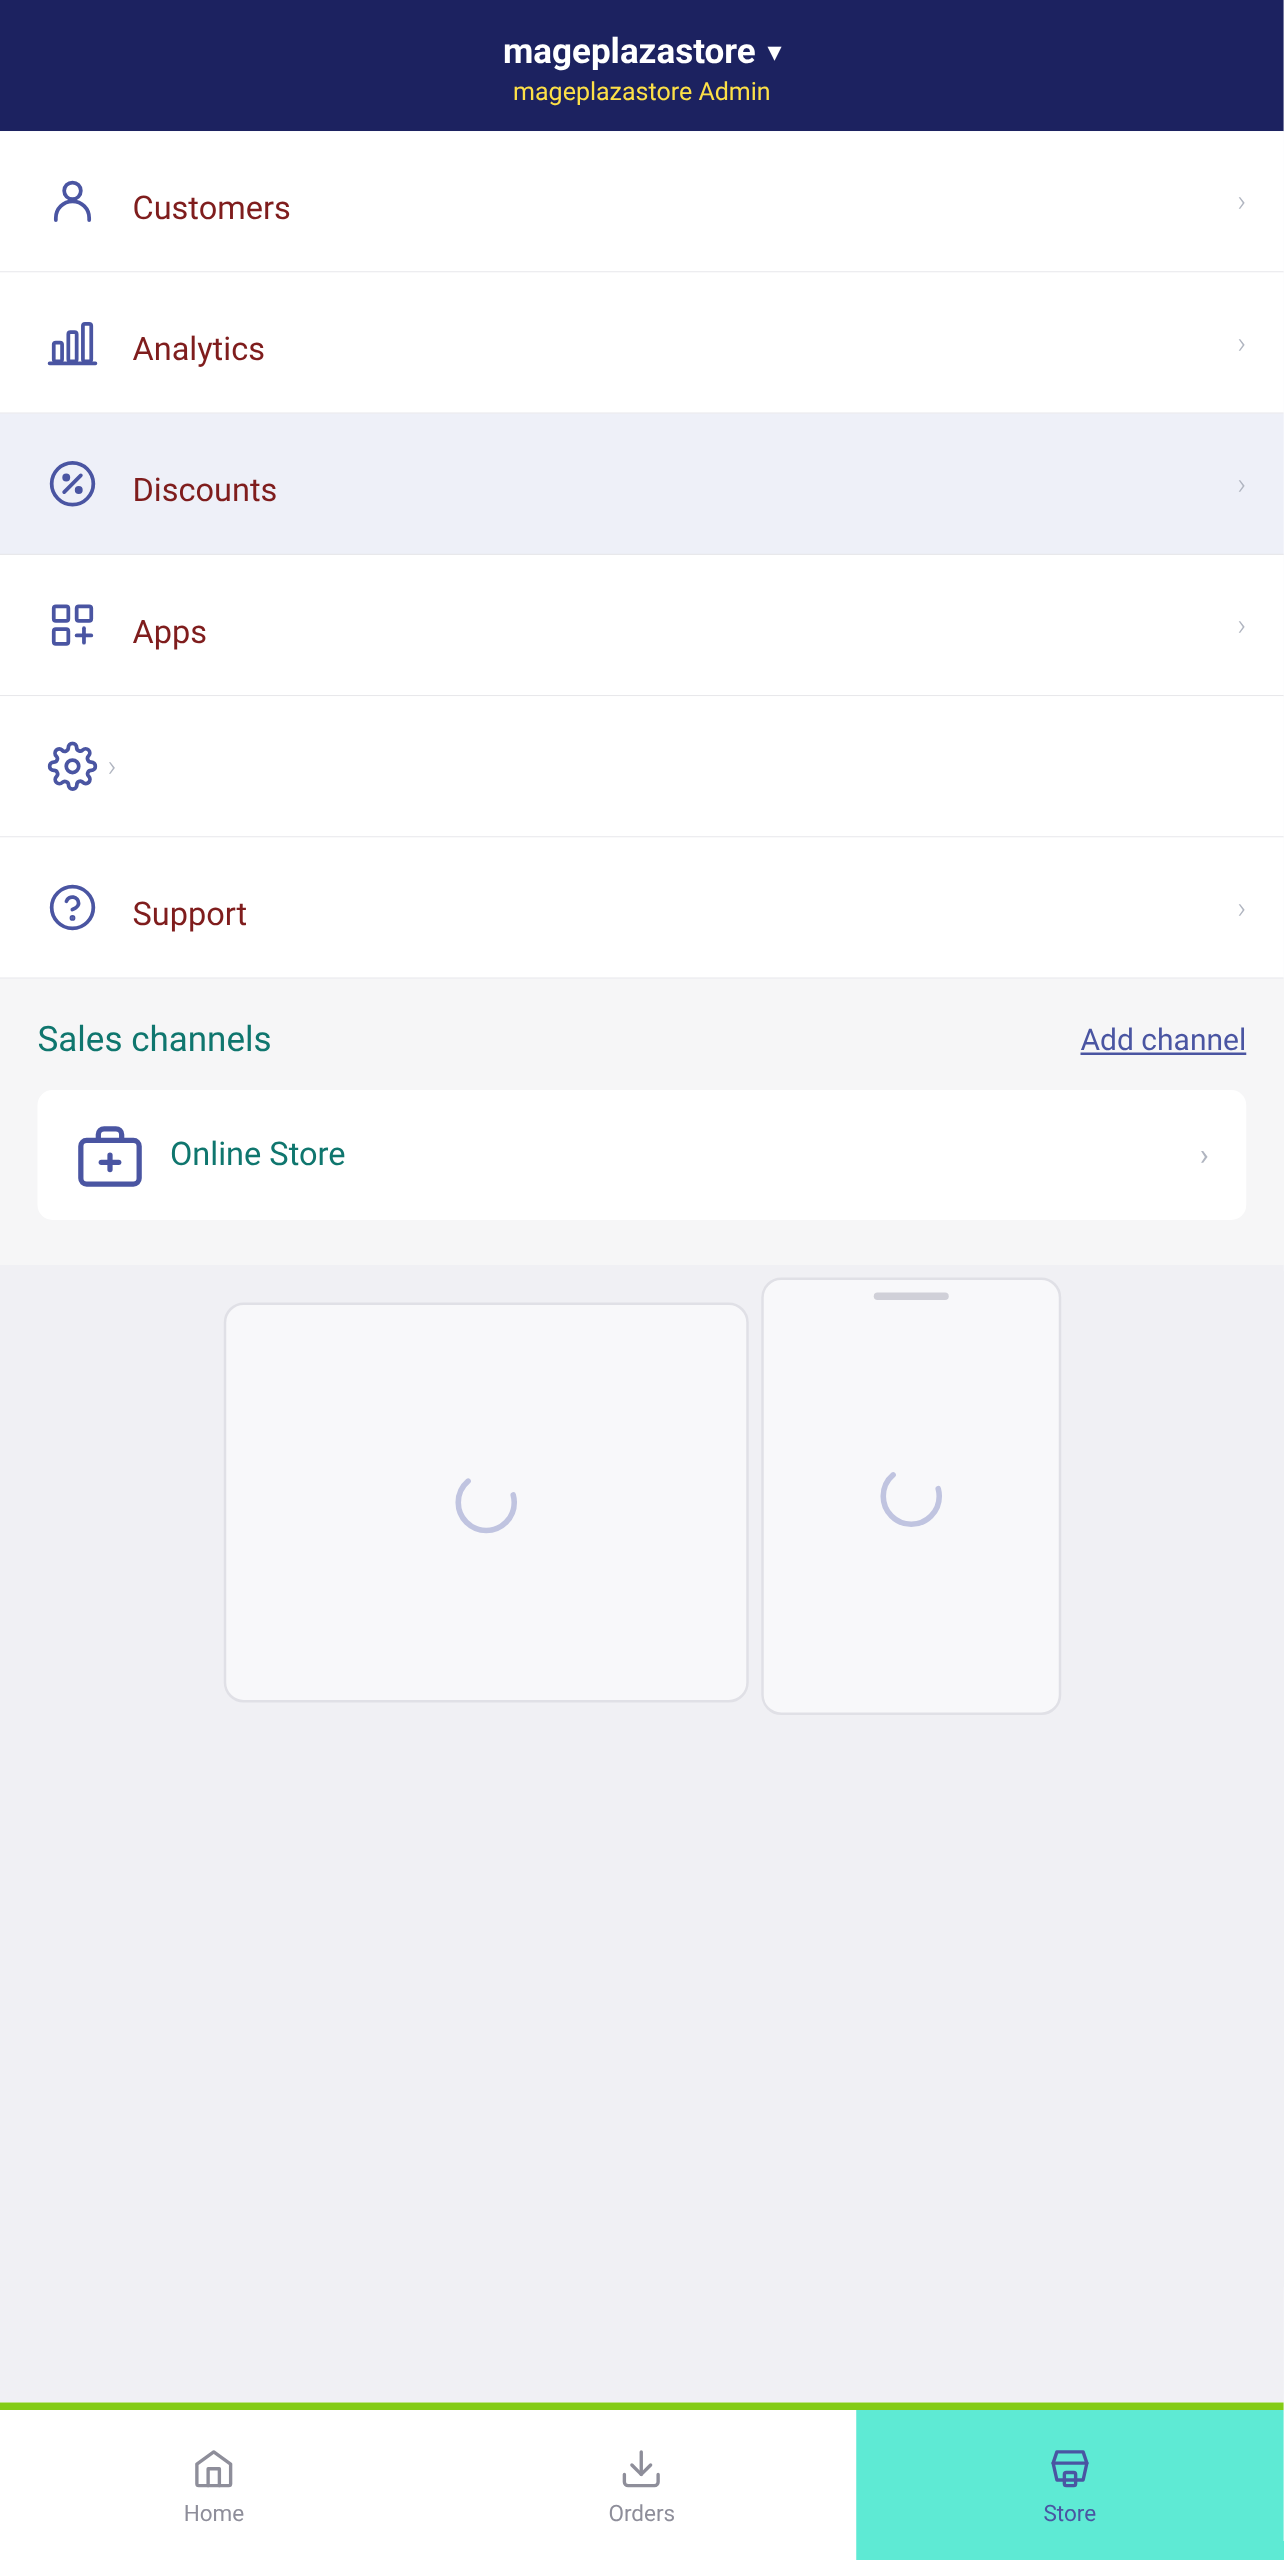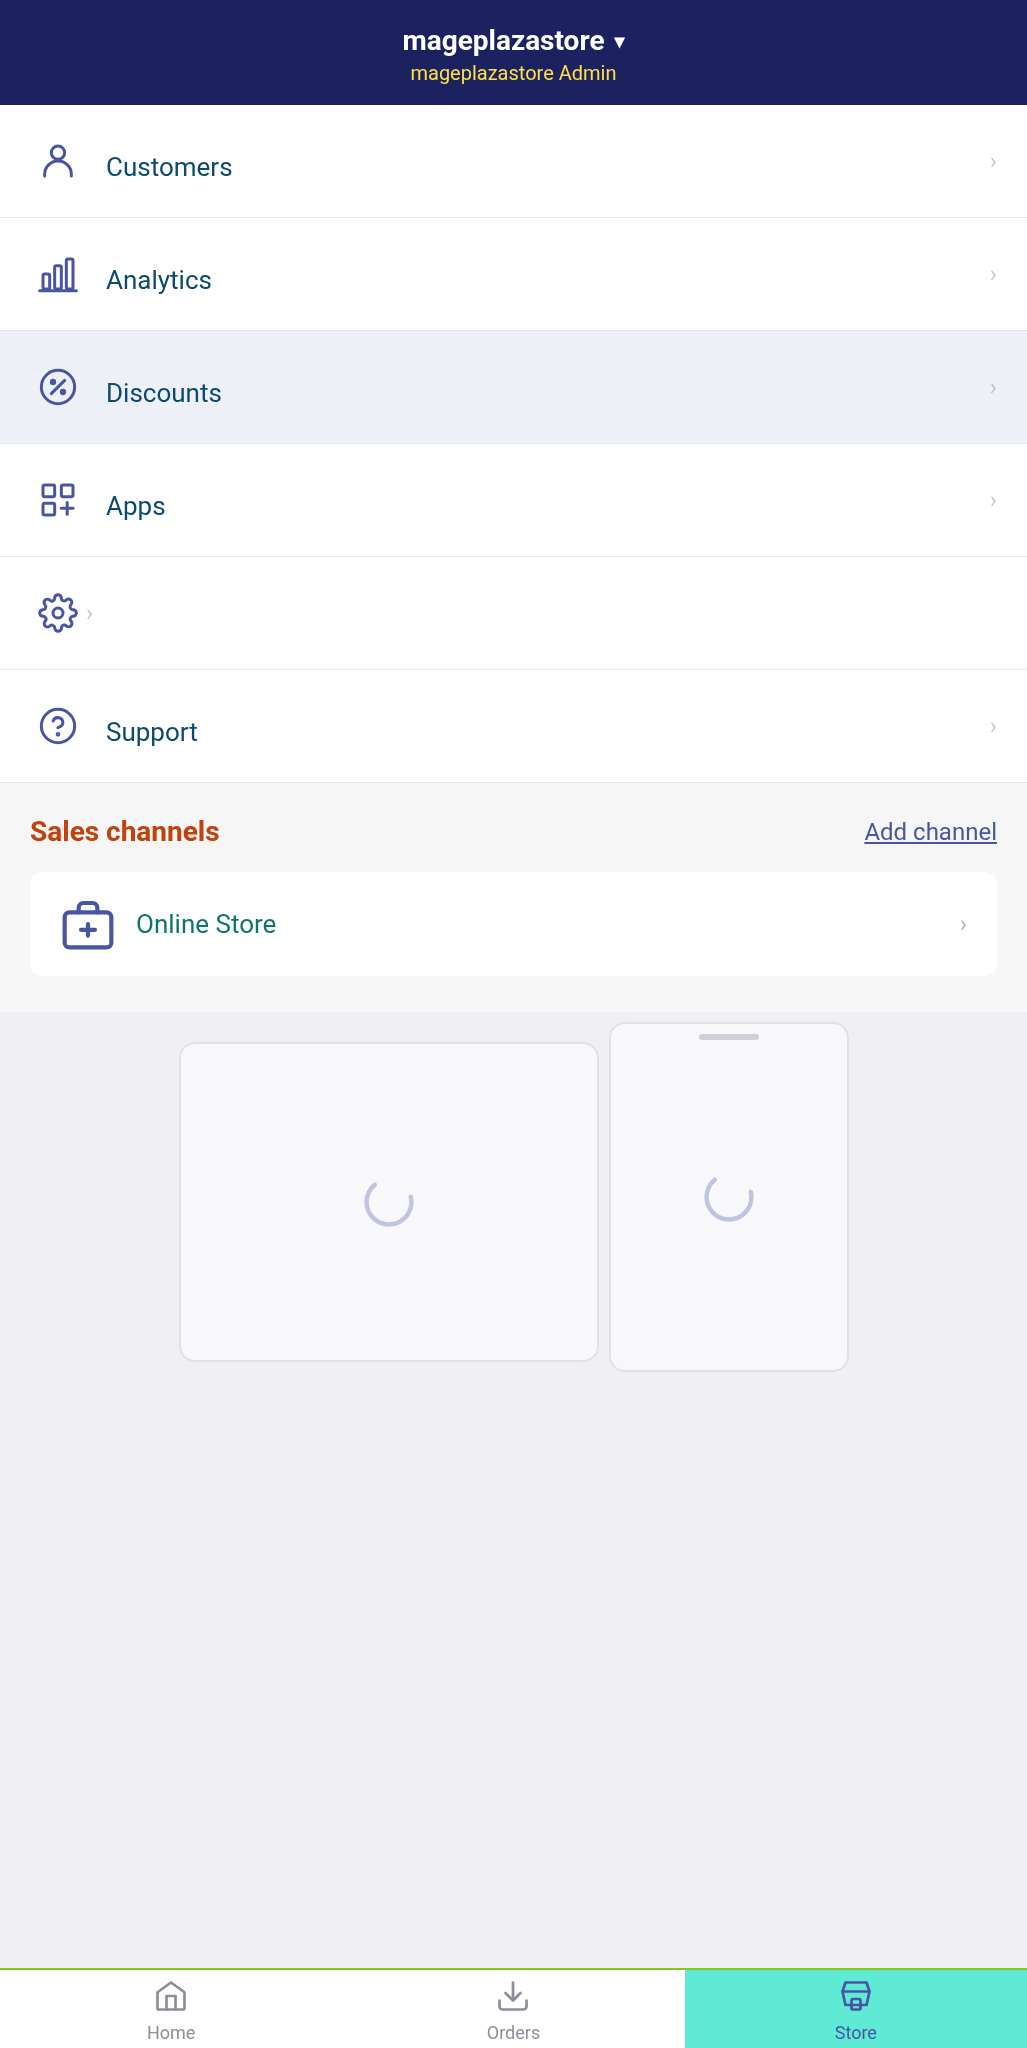--- a/index.html
+++ b/index.html
@@ -77,21 +77,21 @@
     }
 
     .menu-item-icon svg {
       width: 40px;
       height: 40px;
     }
 
     .menu-item-label {
       flex: 1;
       font-size: 26px;
-      color: #0c4a6e;
+      color: #7f1d1d;
       margin-left: 20px;
       font-weight: 400;
       margin-top: 12px;
     }
 
     .menu-item-chevron {
       color: #b0b5c0;
       font-size: 24px;
       font-weight: 300;
     }
@@ -105,22 +105,22 @@
 
     .sales-channels-header {
       display: flex;
       align-items: center;
       justify-content: space-between;
       margin-bottom: 24px;
     }
 
     .sales-channels-title {
       font-size: 28px;
-      font-weight: 700;
-      color: #c2410c;
+      font-weight: 400;
+      color: #0f766e;
     }
 
     .add-channel-link {
       font-size: 24px;
       color: #4a55a2;
       text-decoration: underline;
       cursor: pointer;
     }
 
     
@@ -214,24 +214,24 @@
     }
 
     @keyframes spin {
       from { transform: rotate(0deg); }
       to { transform: rotate(360deg); }
     }
 
     
     .tab-bar {
       background: #ffffff;
-      border-top: 2px solid #84cc16;
+      border-top: 6px solid #84cc16;
       display: flex;
       align-items: stretch;
-      height: 80px;
+      height: 126px;
       flex-shrink: 0;
     }
 
     .tab-item {
       flex: 1;
       display: flex;
       flex-direction: column;
       align-items: center;
       justify-content: center;
       cursor: pointer;

